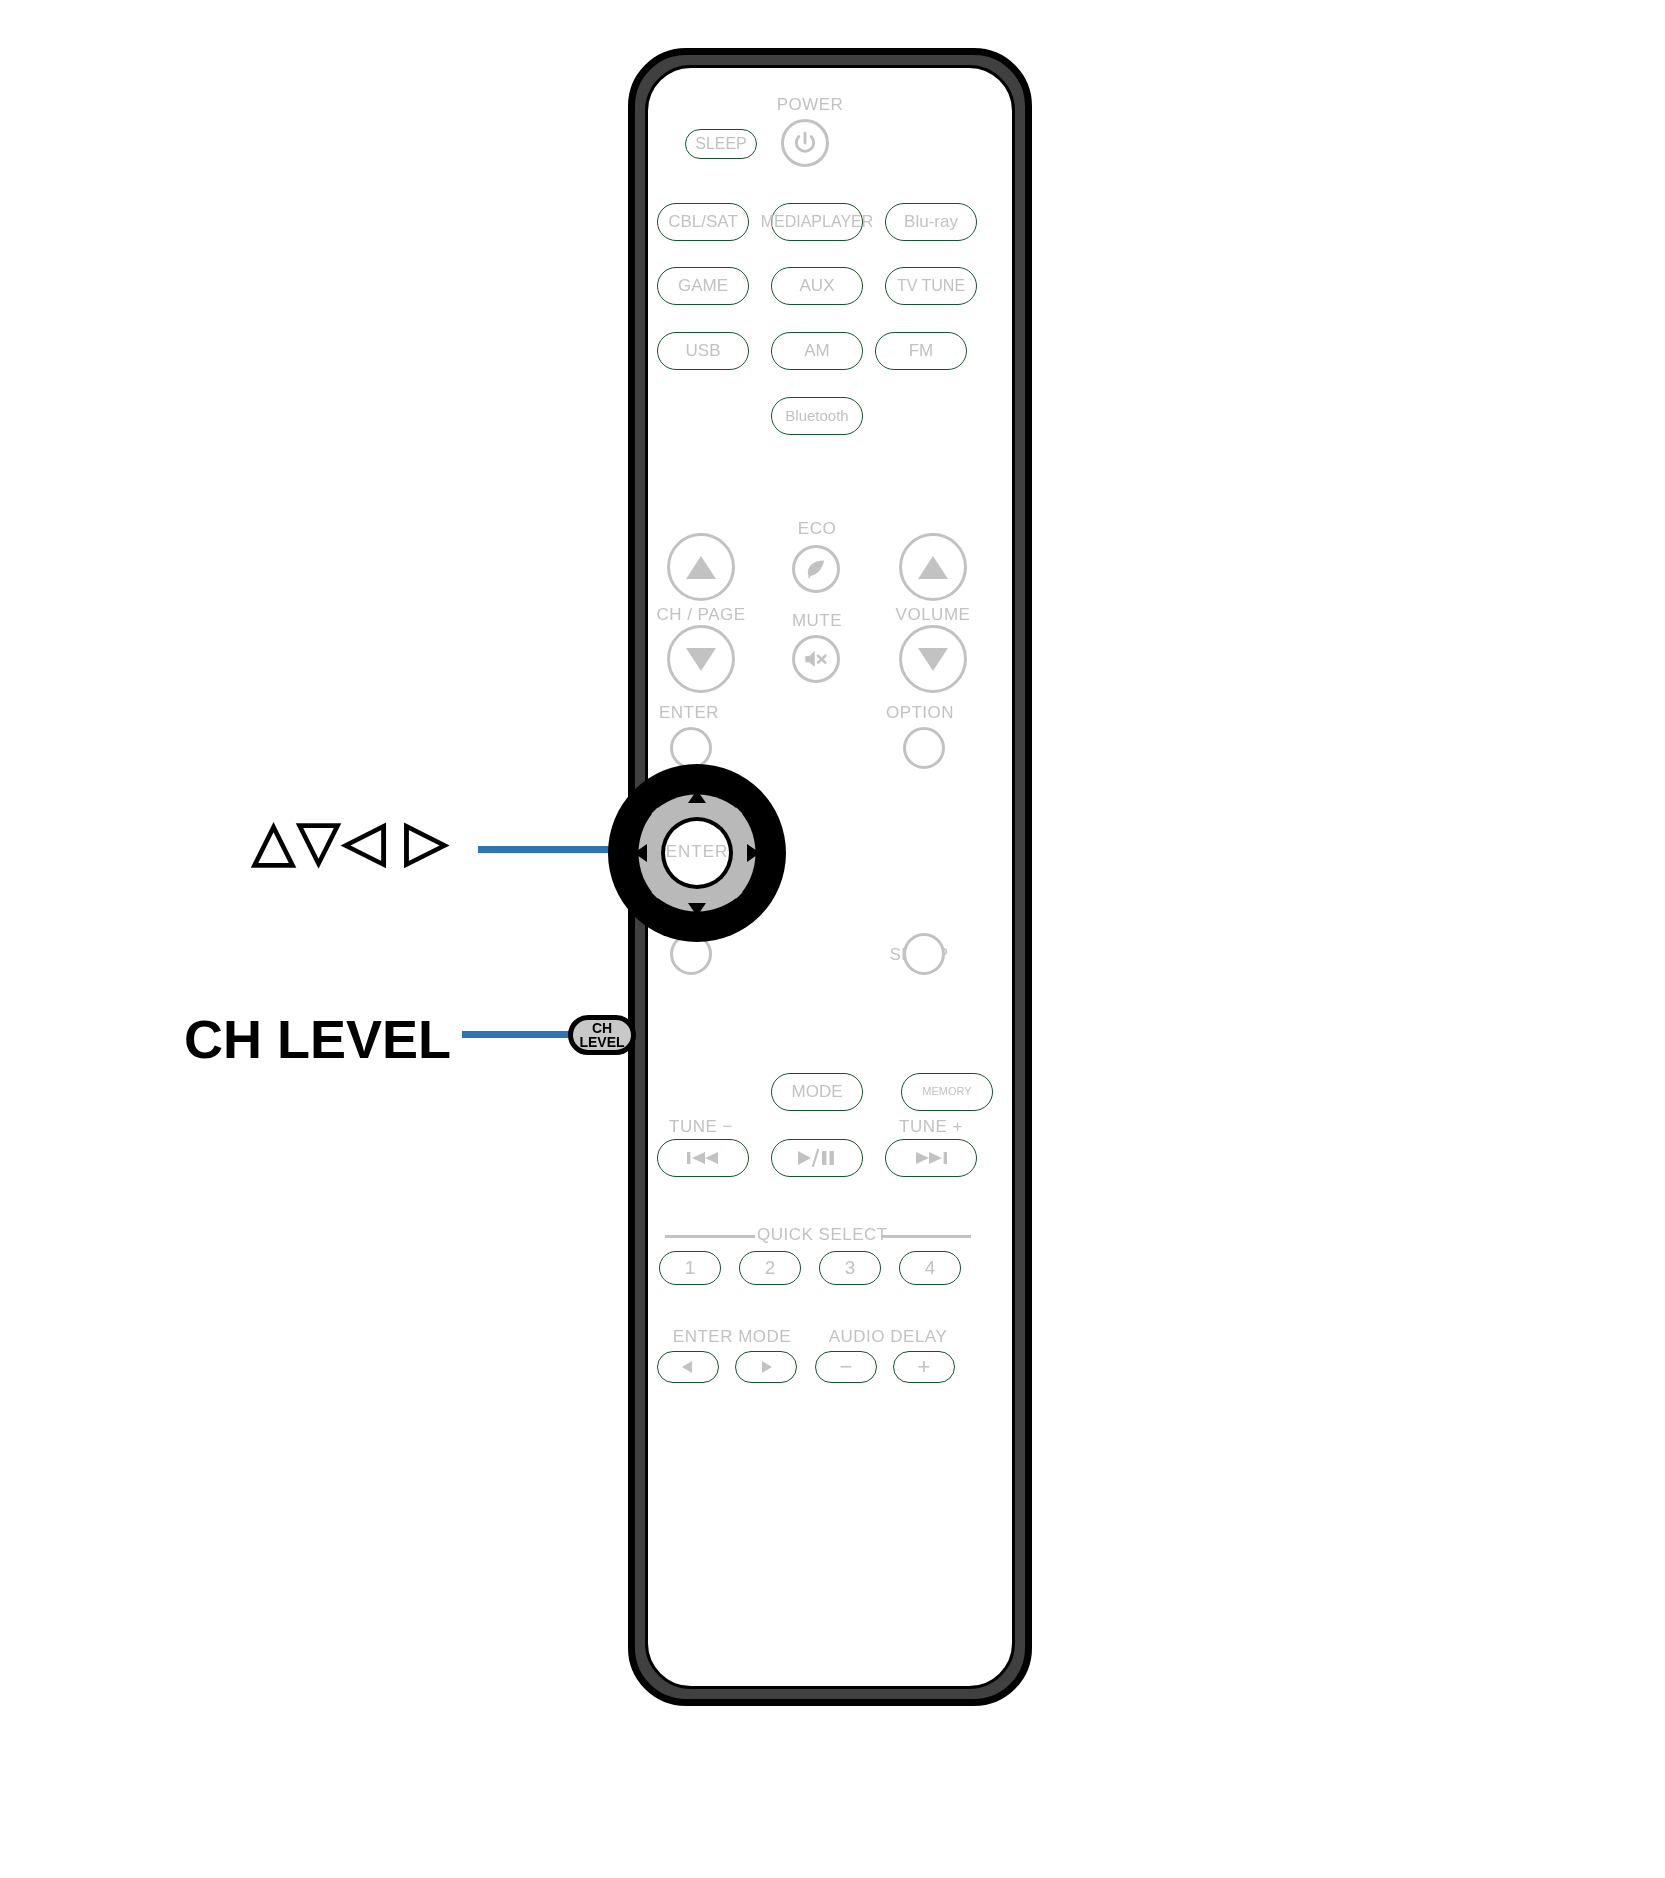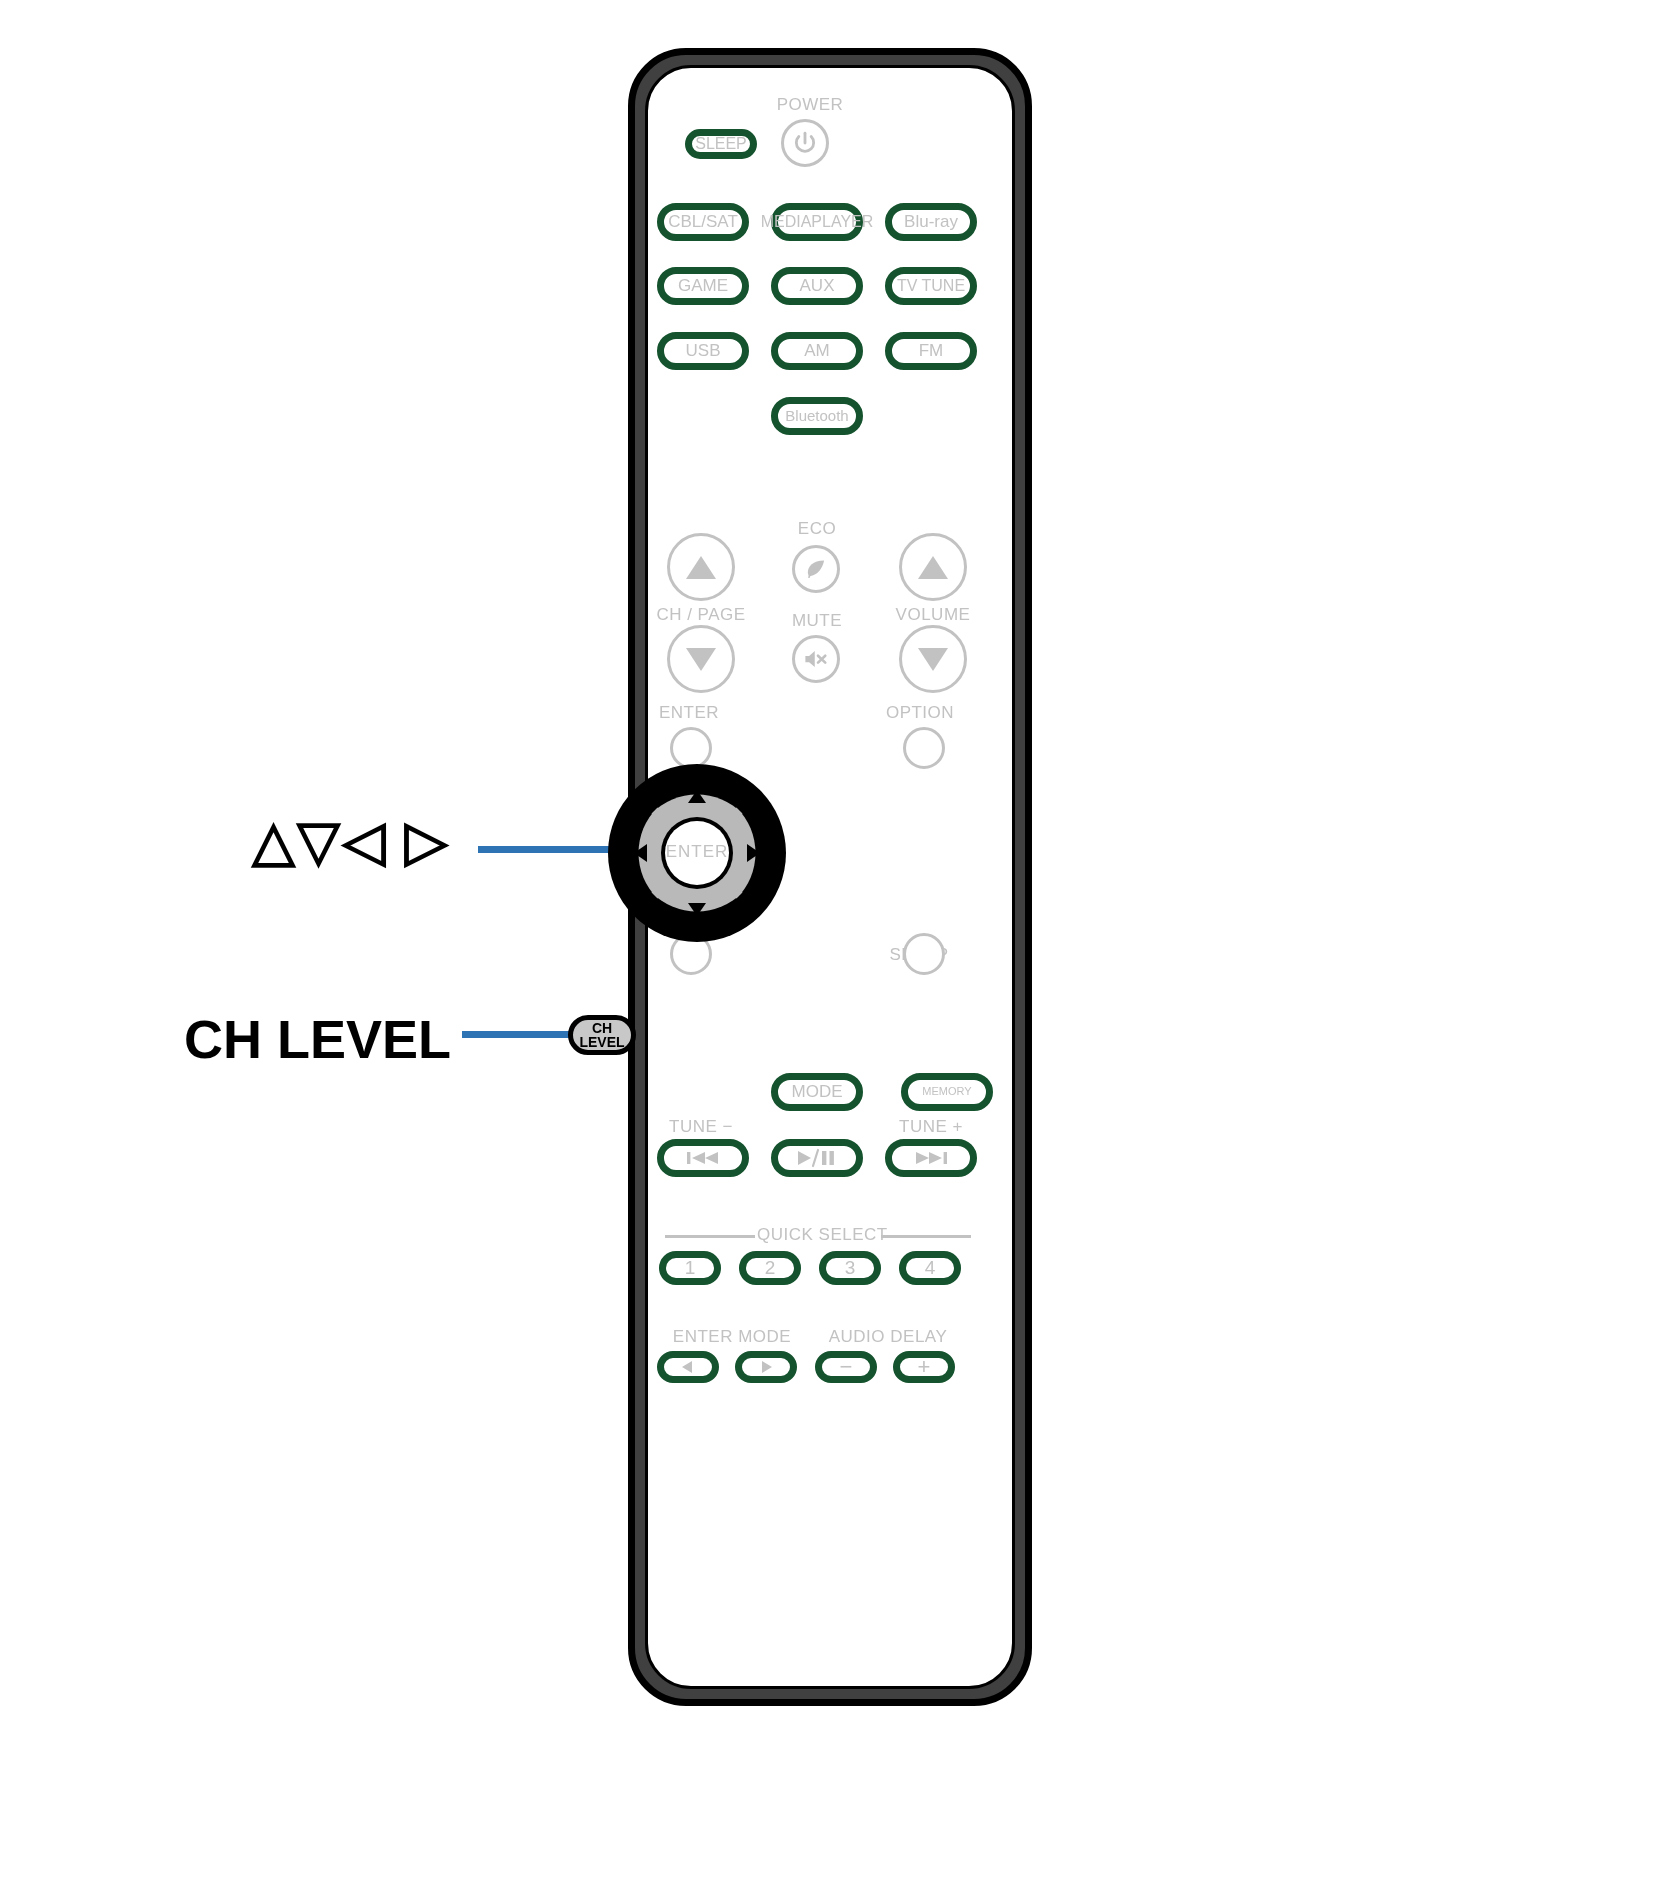--- a/index.html
+++ b/index.html
@@ -8,21 +8,21 @@
 
   
   #remote-shell{position:absolute;left:628px;top:48px;width:404px;height:1658px;
       border:7px solid #000;border-radius:58px;box-sizing:border-box;background:#404040;}
   #remote-inner{position:absolute;left:10px;top:10px;right:10px;bottom:10px;
       border:3px solid #000;border-radius:46px;box-sizing:border-box;background:#fff;}
   .lbl{position:absolute;color:#c2c2c2;font-size:17px;letter-spacing:.5px;
        white-space:nowrap;text-align:center;}
 
   
-  .pill{position:absolute;box-sizing:border-box;border:7px solid #14532d;
+  .pill{position:absolute;box-sizing:border-box;border:1px solid #14532d;
         border-radius:999px;display:flex;align-items:center;justify-content:center;
         color:#c2c2c2;text-align:center;line-height:1.03;background:#fff;}
   .circ{position:absolute;box-sizing:border-box;border:3px solid #c2c2c2;
         border-radius:50%;display:flex;align-items:center;justify-content:center;
         color:#c2c2c2;background:#fff;}
 
   
   .tri-up{width:0;height:0;border-left:15px solid transparent;border-right:15px solid transparent;
           border-bottom:23px solid #c2c2c2;}
   .tri-dn{width:0;height:0;border-left:15px solid transparent;border-right:15px solid transparent;
@@ -70,21 +70,21 @@
     <span>PLAYER</span>
   </div>
   <div class="pill" style="left:250px;top:148px;width:92px;height:38px;font-size:17px;">Blu-ray</div>
 
   <div class="pill" style="left:22px;top:212px;width:92px;height:38px;font-size:17px;">GAME</div>
   <div class="pill" style="left:136px;top:212px;width:92px;height:38px;font-size:17px;">AUX</div>
   <div class="pill" style="left:250px;top:212px;width:92px;height:38px;font-size:16px;">TV TUNE</div>
 
   <div class="pill" style="left:22px;top:277px;width:92px;height:38px;font-size:17px;">USB</div>
   <div class="pill" style="left:136px;top:277px;width:92px;height:38px;font-size:17px;">AM</div>
-  <div class="pill" style="left:250px;top:277px;width:92px;height:38px;font-size:17px;">FM</div>
+  <div class="pill" style="left:240px;top:277px;width:92px;height:38px;font-size:17px;">FM</div>
 
   <div class="pill" style="left:136px;top:342px;width:92px;height:38px;font-size:15px;">Bluetooth</div>
 
   <div class="lbl" style="left:142px;top:464px;width:80px;">ECO</div>
   <div class="circ" style="left:157px;top:490px;width:48px;height:48px;">
     <svg width="30" height="30" viewBox="0 0 24 24">
       <path d="M18.5 5.2 C9.5 5.2 5.5 10 5.5 14.6 C5.5 16.4 6.3 17.6 6.3 17.6 C6.3 17.6 10 17.9 13.6 14.6 C17.5 11 18.5 5.2 18.5 5.2 Z" fill="#c2c2c2"></path>
       <path d="M6.4 18.6 C7.4 15.2 10.2 12 13.6 10.2" stroke="#c2c2c2" stroke-width="1.3" fill="none" stroke-linecap="round"></path>
     </svg>
   </div>

